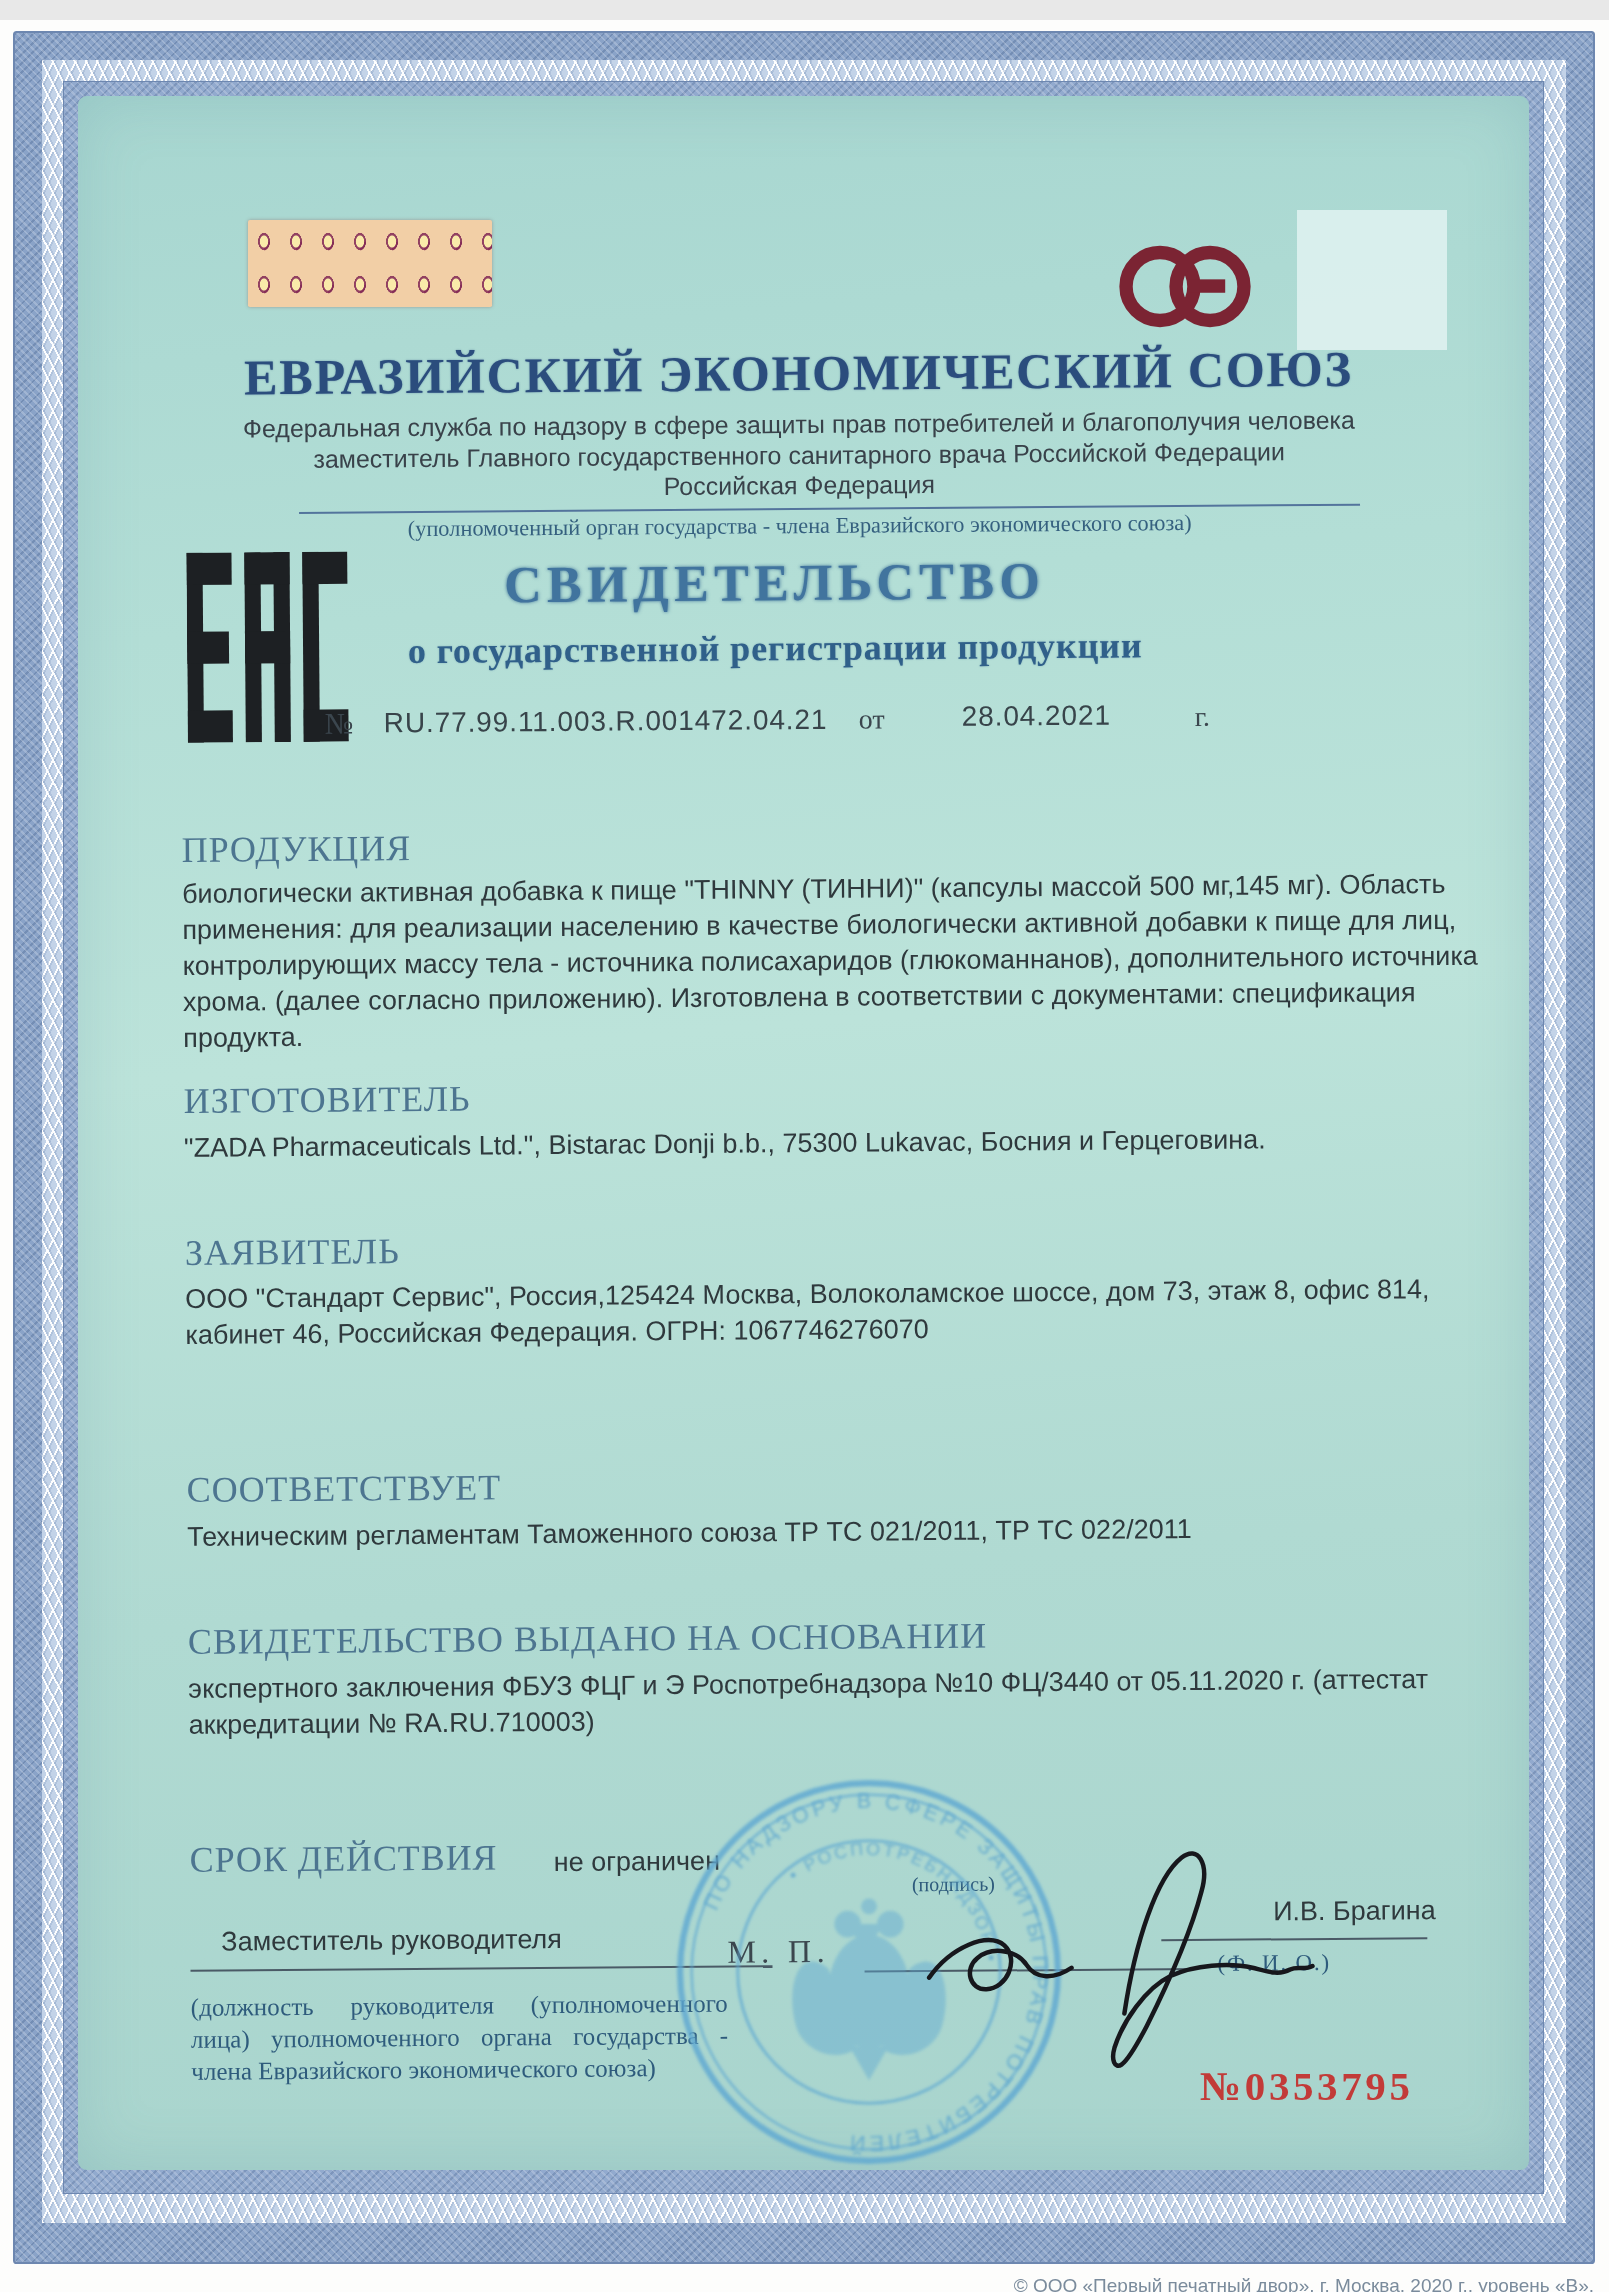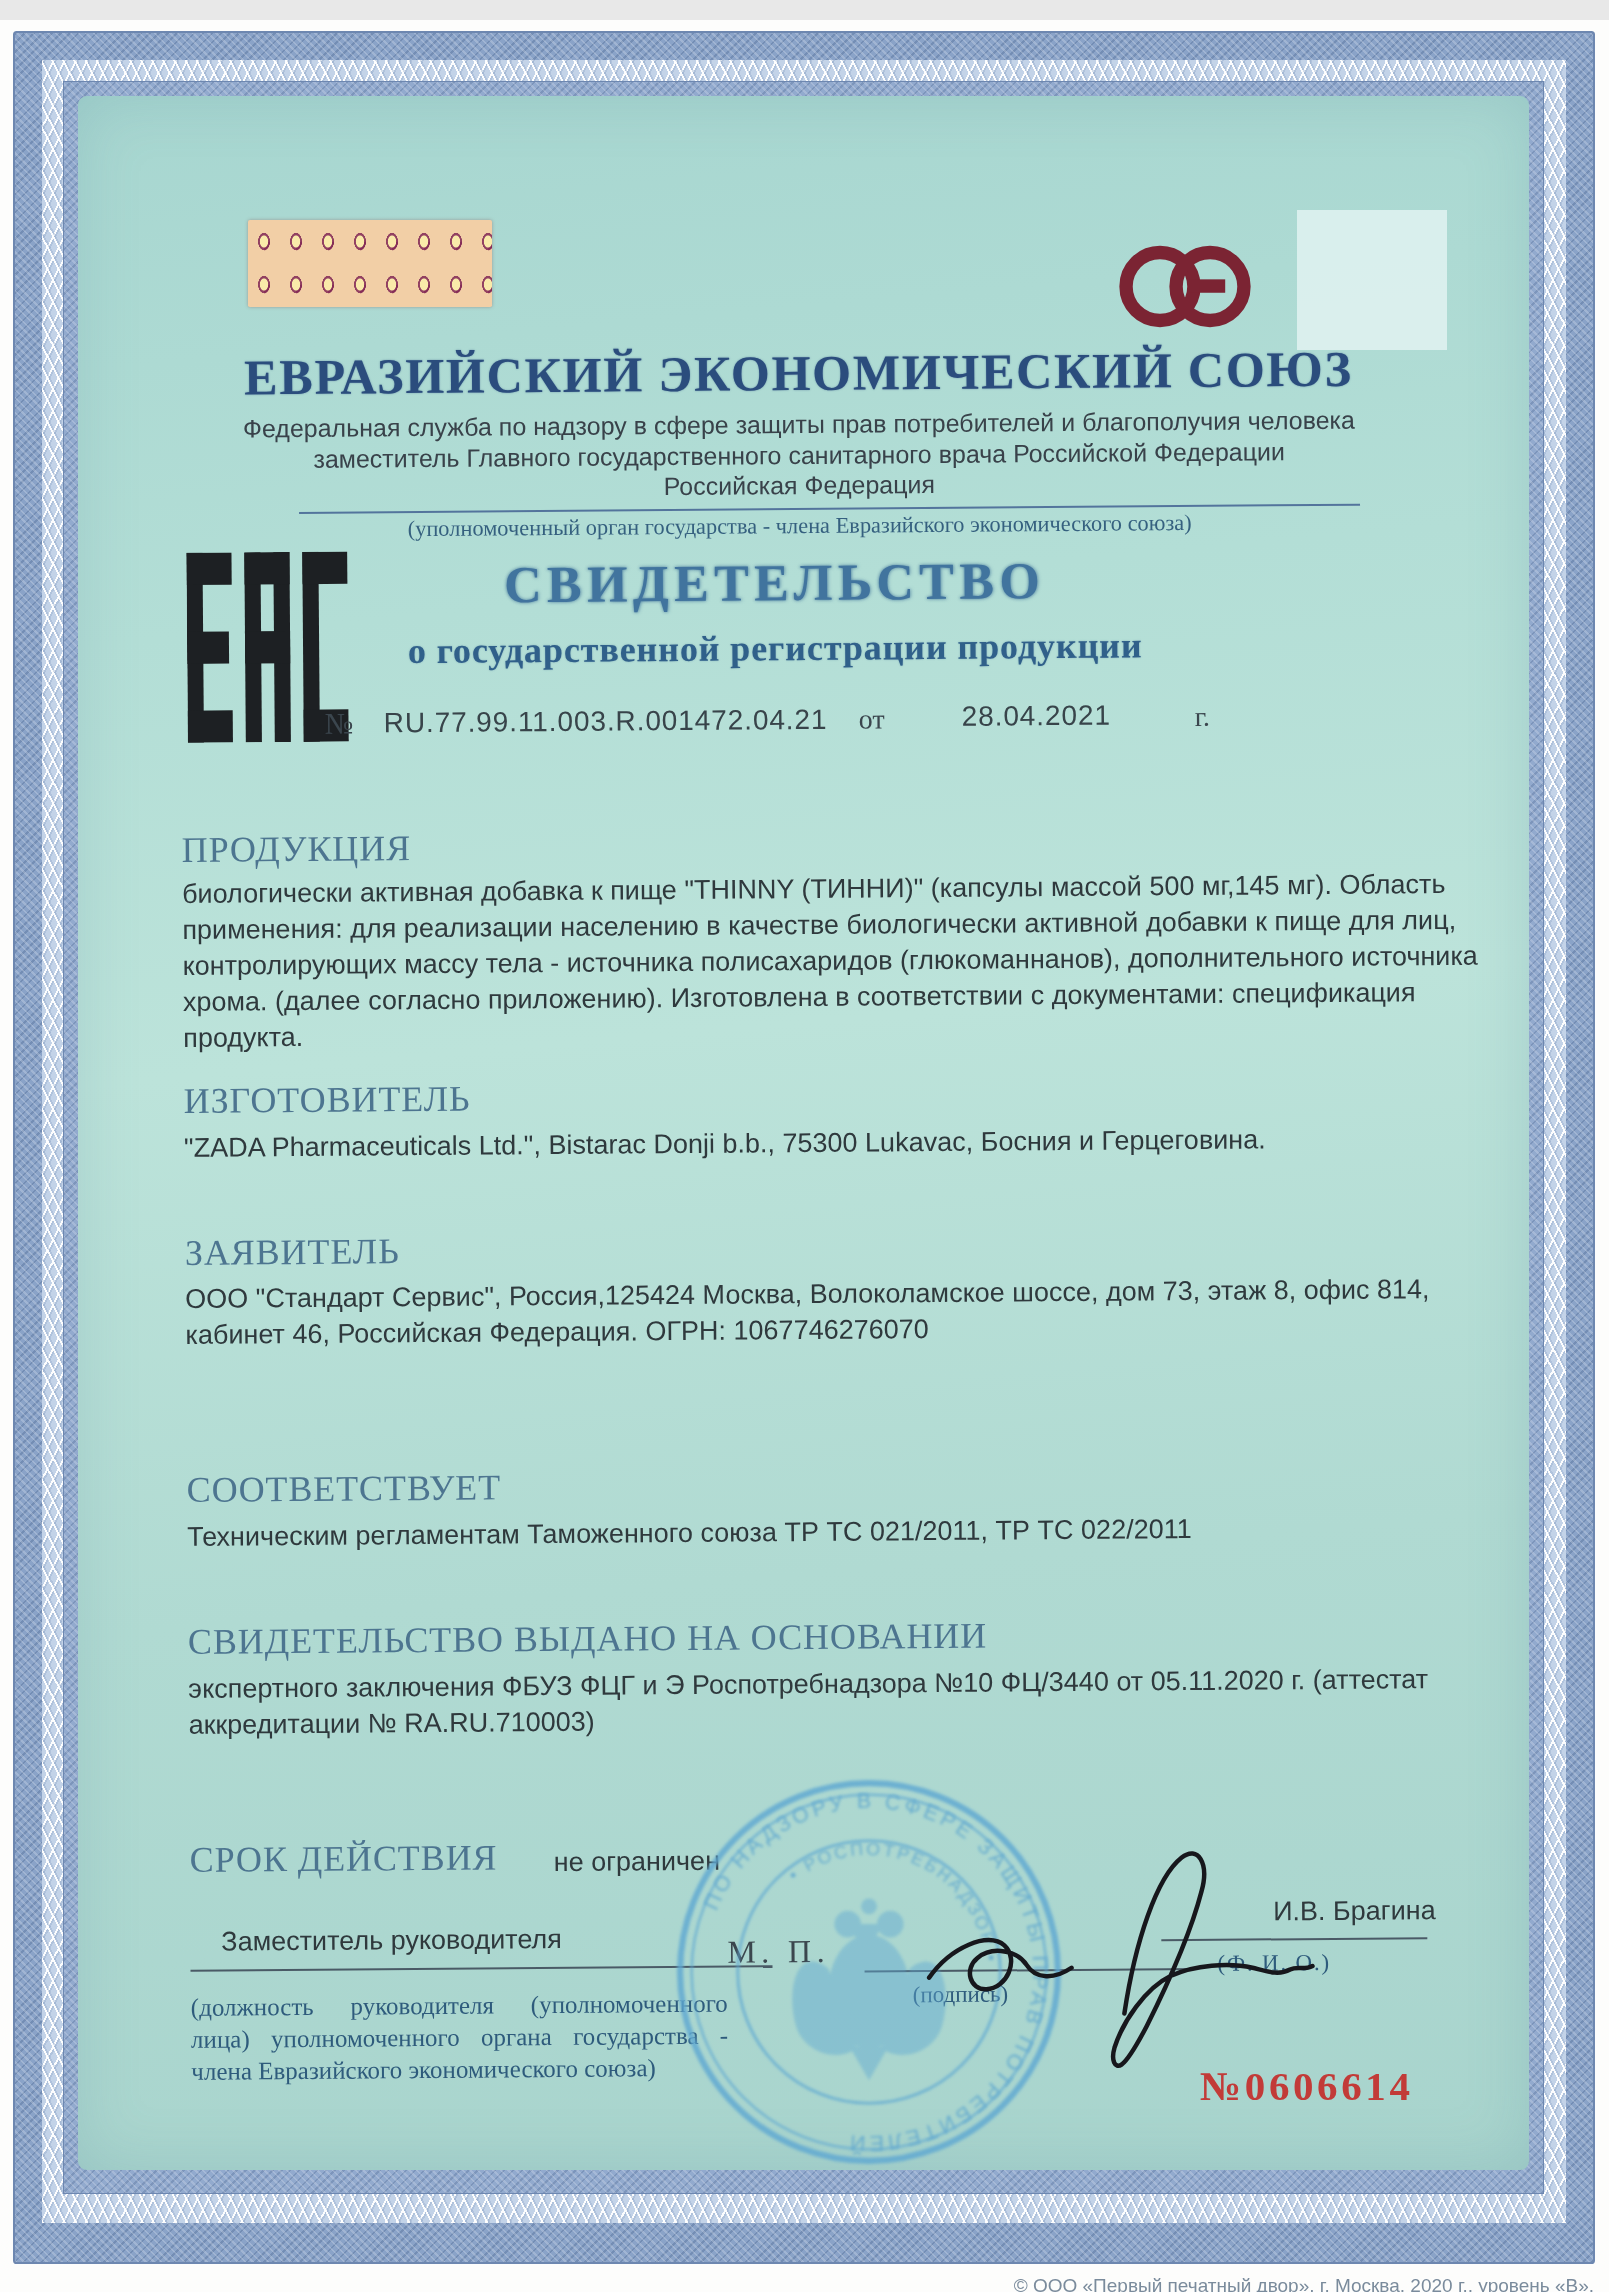--- a/index.html
+++ b/index.html
@@ -136,21 +136,21 @@
 
     <div class="abs sec-title" style="left:184px;top:1814px">СРОК ДЕЙСТВИЯ</div>
     <div class="abs sec-body" style="left:548px;top:1822px">не ограничен</div>
 
     <div class="abs sec-body" style="left:215px;top:1899px">Заместитель  руководителя</div>
     <div class="abs sig-line" style="left:184px;top:1945px;width:582px"></div>
     <div class="abs cap-blue" style="left:184px;top:1967px;width:537px">(должность руководителя (уполномоченного лица) уполномоченного органа государства - члена Евразийского экономического союза)</div>
 
     <div class="abs serifsm" style="left:721px;top:1913px;font-size:32px;letter-spacing:5.4px">М. П.</div>
     <div class="abs sig-line" style="left:858px;top:1951px;width:333px"></div>
-    <div class="abs cap-blue" style="left:906px;top:1960px;font-size:23px">(подпись)</div>
+    <div class="abs cap-blue" style="left:906px;top:1849px;font-size:20px">(подпись)</div>
 
     <div class="abs sec-body" style="left:1267px;top:1877px">И.В. Брагина</div>
     <div class="abs sig-line" style="left:1155px;top:1922px;width:266px"></div>
     <div class="abs cap-blue" style="left:1211px;top:1931px;font-size:23px;letter-spacing:1.8px">(Ф. И. О.)</div>
   </div>
 
   <svg class="abs" style="left:665px;top:1748px;opacity:.82" width="408" height="408" viewBox="0 0 460 460">
     <defs>
       <filter id="fz">
           <feGaussianBlur stdDeviation="1.6"></feGaussianBlur>
@@ -183,18 +183,18 @@
     </g>
   </svg>
 
   <svg class="abs" style="left:913px;top:1816px" width="421" height="251" viewBox="0 0 470 280">
     <g stroke="#17171c" stroke-width="5" fill="none" stroke-linecap="round">
       <path d="M18 158 C42 124 84 106 102 122 C119 138 105 170 82 171 C63 172 57 148 72 136 C89 122 117 128 127 144 C137 160 158 160 177 147"></path>
       <path d="M236 198 C248 118 272 46 300 24 C318 10 331 30 322 62 C309 112 283 168 261 212 C250 233 241 249 233 255 C225 260 221 250 225 236 C234 208 259 170 288 156 C314 144 353 141 379 147 C395 151 408 156 421 149 C429 145 437 150 446 145"></path>
     </g>
   </svg>
 
-  <div class="abs serial" style="left:1200px;top:2042px">№0606614</div>
+  <div class="abs serial" style="left:1200px;top:2042px">№0353795</div>
 
   <div class="abs footer-note" style="left:0;top:2255px;width:1594px;text-align:right">© ООО «Первый печатный двор»,  г. Москва,  2020 г., уровень «В».</div>
 
 </div>
 
 
 </body></html>

